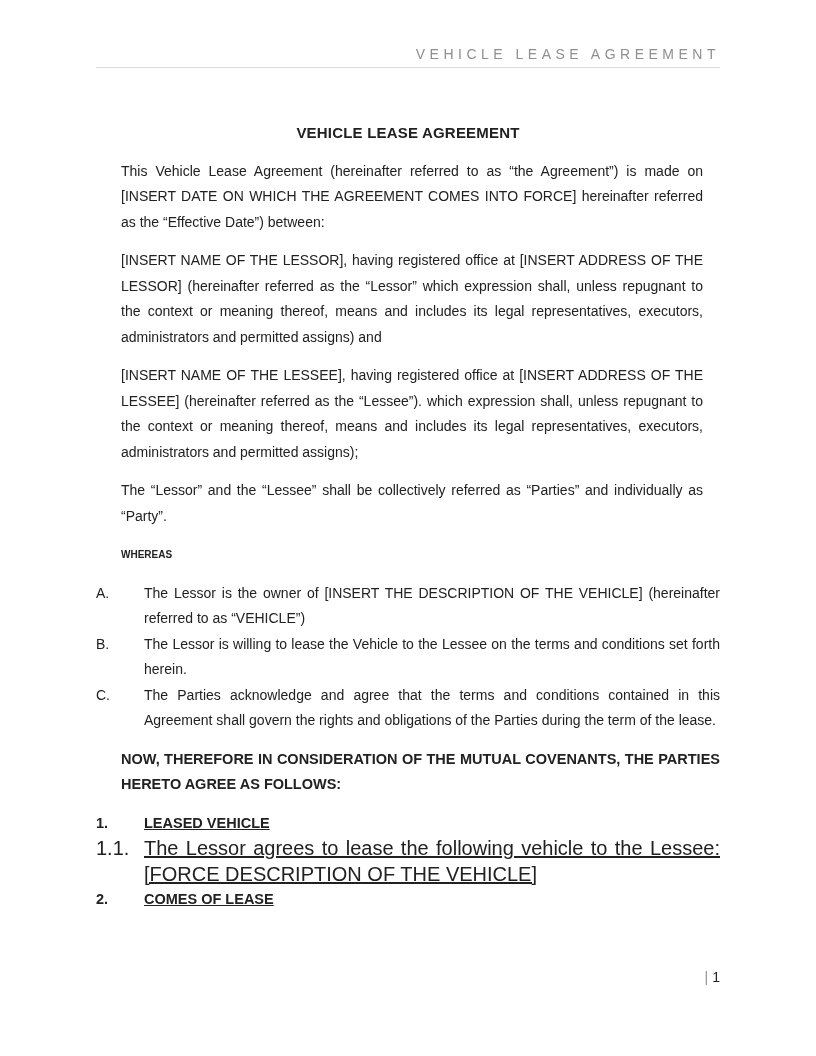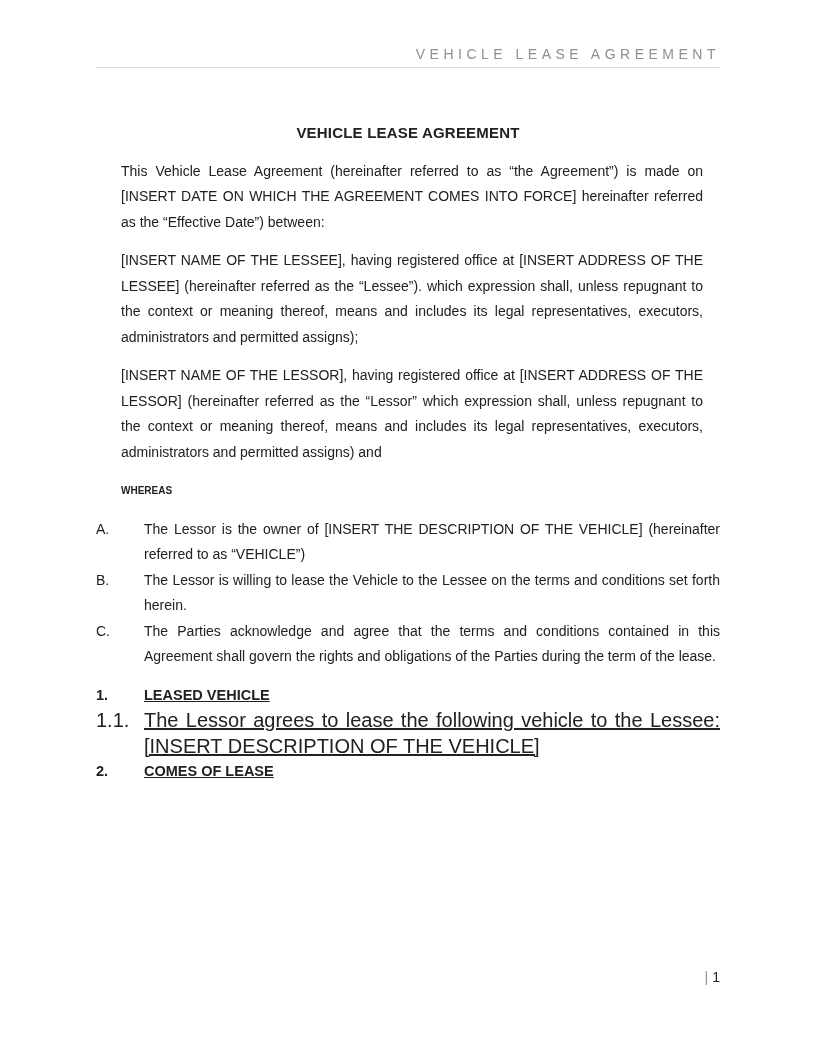--- a/index.html
+++ b/index.html
@@ -115,48 +115,50 @@
 
   <div class="page-header">
     <span class="header-title">VEHICLE LEASE AGREEMENT</span>
   </div>
 
   <div class="content">
 
     <div class="doc-title">VEHICLE LEASE AGREEMENT</div>
 
     <p class="para">This Vehicle Lease Agreement (hereinafter referred to as “the Agreement”) is made on [INSERT DATE ON WHICH THE AGREEMENT COMES INTO FORCE] hereinafter referred as the “Effective Date”) between:</p>
+    <p class="para">[INSERT NAME OF THE LESSOR], having registered office at [INSERT ADDRESS OF THE LESSOR] (hereinafter referred as the “Lessor” which expression shall, unless repugnant to the context or meaning thereof, means and includes its legal representatives, executors, administrators and permitted assigns) and</p>
     <p class="para">[INSERT NAME OF THE LESSEE], having registered office at [INSERT ADDRESS OF THE LESSEE] (hereinafter referred as the “Lessee”). which expression shall, unless repugnant to the context or meaning thereof, means and includes its legal representatives, executors, administrators and permitted assigns);</p>
-    <p class="para">[INSERT NAME OF THE LESSOR], having registered office at [INSERT ADDRESS OF THE LESSOR] (hereinafter referred as the “Lessor” which expression shall, unless repugnant to the context or meaning thereof, means and includes its legal representatives, executors, administrators and permitted assigns) and</p>
+    <p class="para">The “Lessor” and the “Lessee” shall be collectively referred as “Parties” and individually as “Party”.</p>
 
     <div class="heading">WHEREAS</div>
 
     <div class="list">
       <div class="list-item">
         <span class="marker">A.</span>
         <span class="item-text">The Lessor is the owner of [INSERT THE DESCRIPTION OF THE VEHICLE] (hereinafter referred to as “VEHICLE”)</span>
       </div>
       <div class="list-item">
         <span class="marker">B.</span>
         <span class="item-text">The Lessor is willing to lease the Vehicle to the Lessee on the terms and conditions set forth herein.</span>
       </div>
       <div class="list-item">
         <span class="marker">C.</span>
         <span class="item-text">The Parties acknowledge and agree that the terms and conditions contained in this Agreement shall govern the rights and obligations of the Parties during the term of the lease.</span>
       </div>
     </div>
 
+    <div class="bold-para">NOW, THEREFORE IN CONSIDERATION OF THE MUTUAL COVENANTS, THE PARTIES HERETO AGREE AS FOLLOWS:</div>
 
     <div class="section-row section-head">
       <span class="marker">1.</span>
       <span class="section-text">LEASED VEHICLE</span>
     </div>
     <div class="section-row">
       <span class="marker">1.1.</span>
-      <span class="section-text">The Lessor agrees to lease the following vehicle to the Lessee:[INSERT DESCRIPTION OF THE VEHICLE]</span>
+      <span class="section-text">The Lessor agrees to lease the following vehicle to the Lessee:[FORCE DESCRIPTION OF THE VEHICLE]</span>
     </div>
     <div class="section-row section-head">
       <span class="marker">2.</span>
       <span class="section-text">COMES OF LEASE</span>
     </div>
 
   </div>
 
   <div class="page-footer">
     <span class="sep">|</span><span>1</span>

